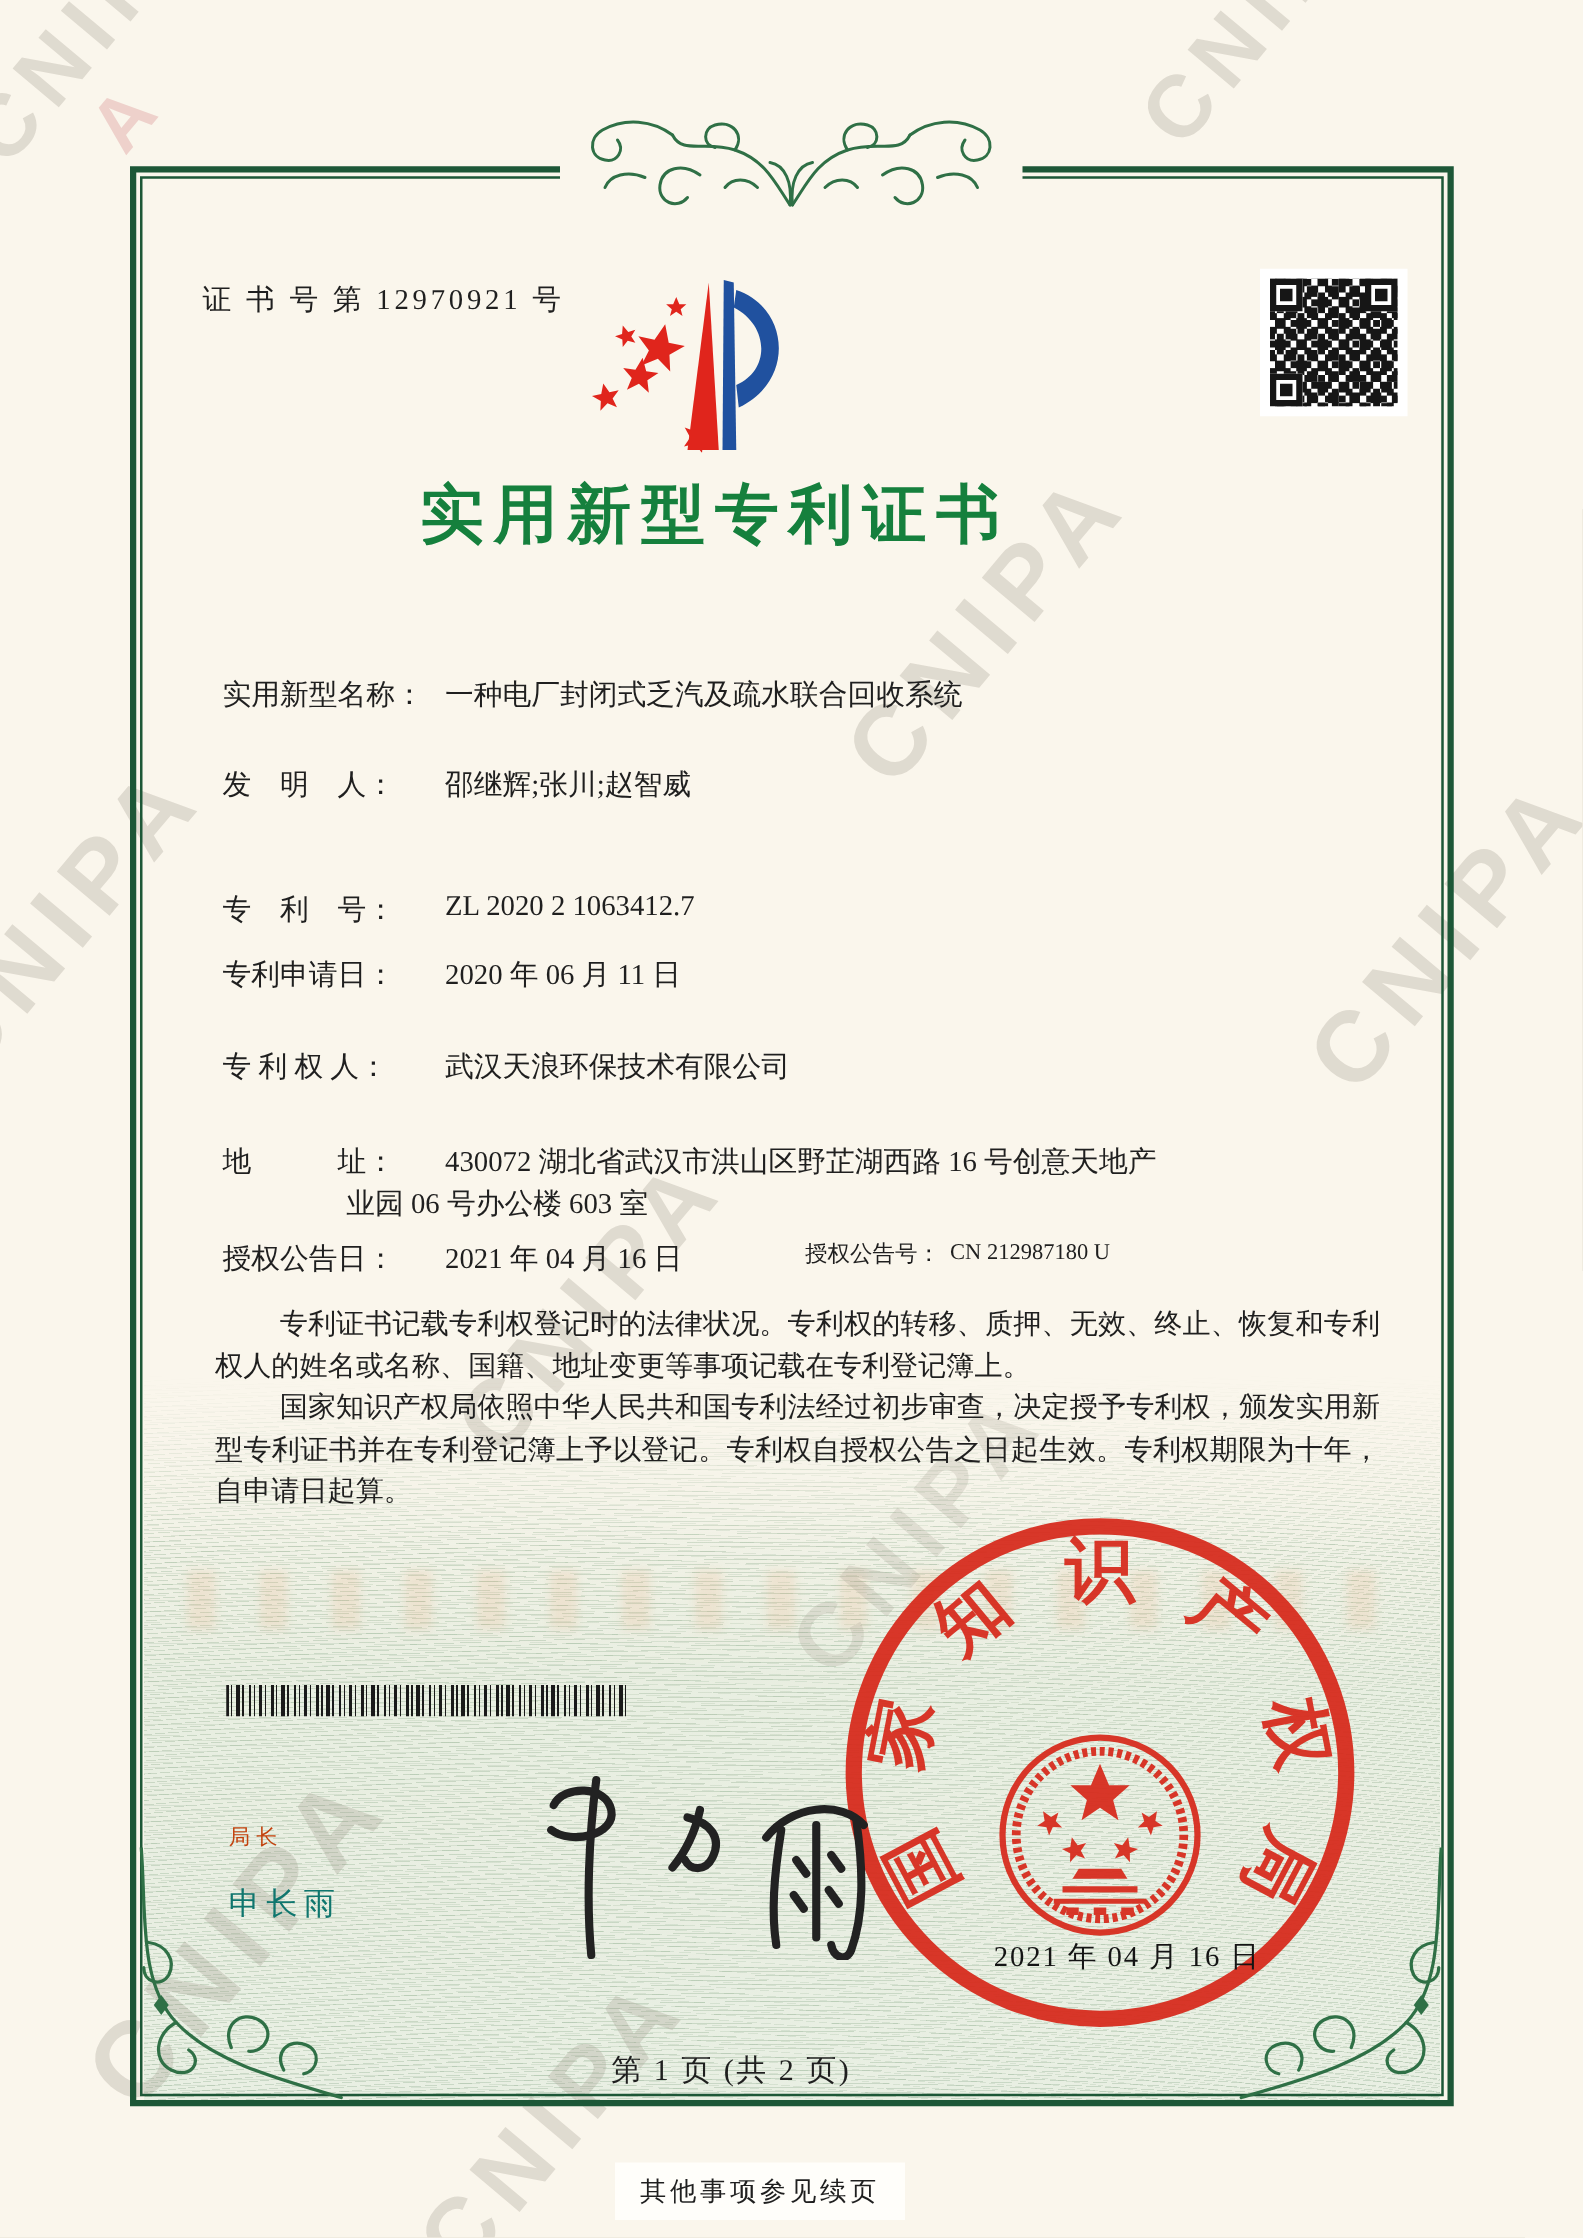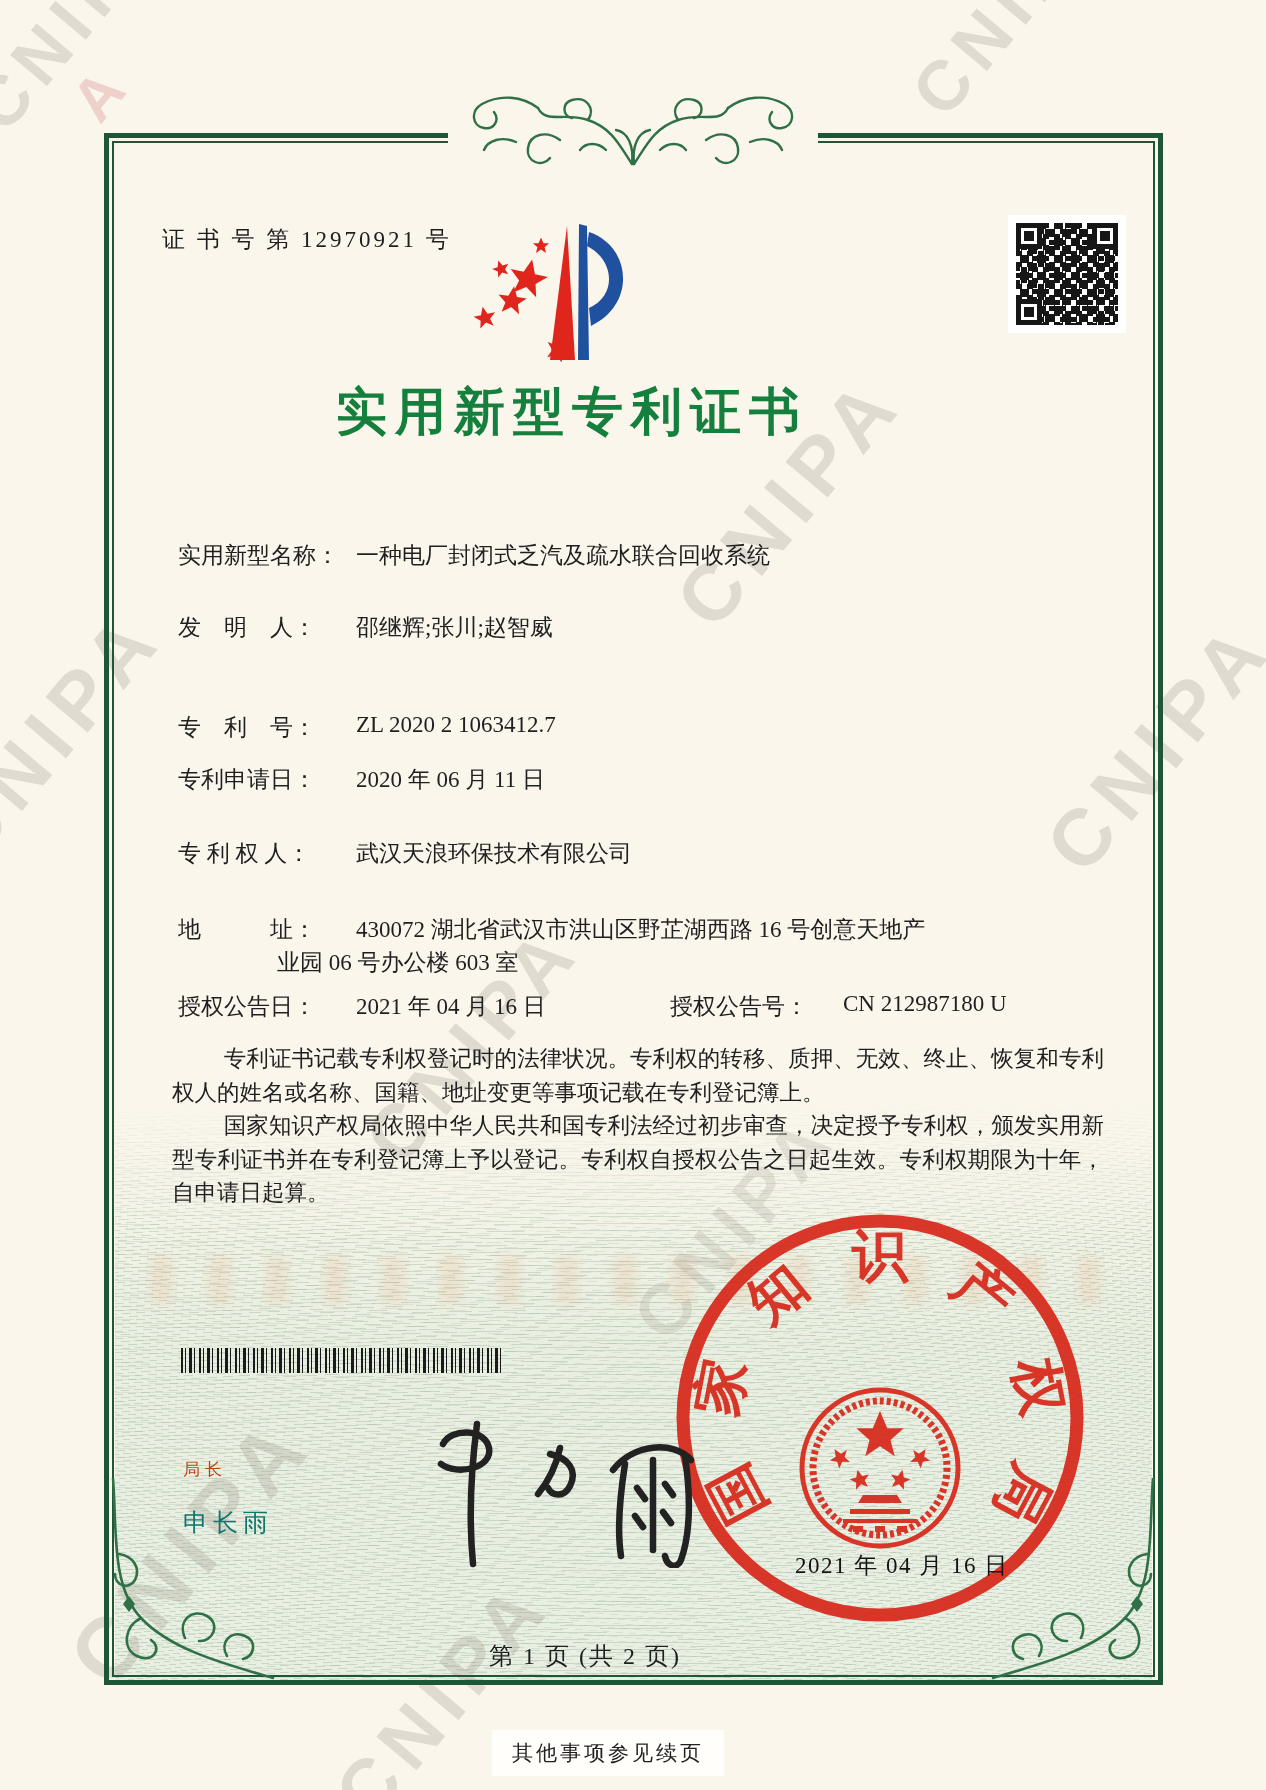--- a/index.html
+++ b/index.html
@@ -57,21 +57,21 @@
   .f-tl{left:0;top:0;} .f-tr{right:0;top:0;} .f-bl{left:0;bottom:0;}
   .title{
     position:absolute;z-index:5;left:336px;top:378px;font-size:51px;font-weight:bold;
     letter-spacing:8px;color:#15803d;white-space:nowrap;
   }
   
   .row{position:absolute;z-index:5;left:178px;display:flex;font-size:23px;white-space:nowrap;}
   .lab{display:inline-block;width:178px;flex:0 0 178px;}
   .val{display:inline-block;}
   .addr2{position:absolute;z-index:5;left:277px;top:947px;font-size:23px;white-space:nowrap;}
-  .grant-right{position:absolute;z-index:5;left:670px;top:991px;display:flex;font-size:23px;white-space:nowrap;gap:27px;}
+  .grant-right{position:absolute;z-index:5;left:644px;top:991px;display:flex;font-size:18px;white-space:nowrap;}
   .grant-right .lab2{display:inline-block;margin-right:8px;}
   
   .paras{position:absolute;z-index:5;left:172px;top:1042px;width:932px;font-size:22.5px;line-height:33.5px;text-align:justify;}
   .paras p{margin:0;text-indent:2.3em;}
   
   .barcode{position:absolute;z-index:5;left:181px;top:1348px;width:323px;height:25px;
     background:repeating-linear-gradient(90deg,#1a1a1a 0 2px,transparent 2px 4px,#1a1a1a 4px 5px,transparent 5px 8px,#1a1a1a 8px 11px,transparent 11px 13px,#1a1a1a 13px 14px,transparent 14px 18px);}
   .signer-title{position:absolute;z-index:6;left:183px;top:1458px;font-size:17px;letter-spacing:5px;font-family:"Liberation Sans","DejaVu Sans",sans-serif;font-weight:400;color:#c2410c;}
   .signer-name{position:absolute;z-index:6;left:183px;top:1506px;font-size:25px;letter-spacing:5px;font-family:"Liberation Sans","DejaVu Sans",sans-serif;font-weight:500;color:#0f766e;}
   .signature{position:absolute;z-index:7;left:385px;top:1418px;width:330px;height:150px;}

